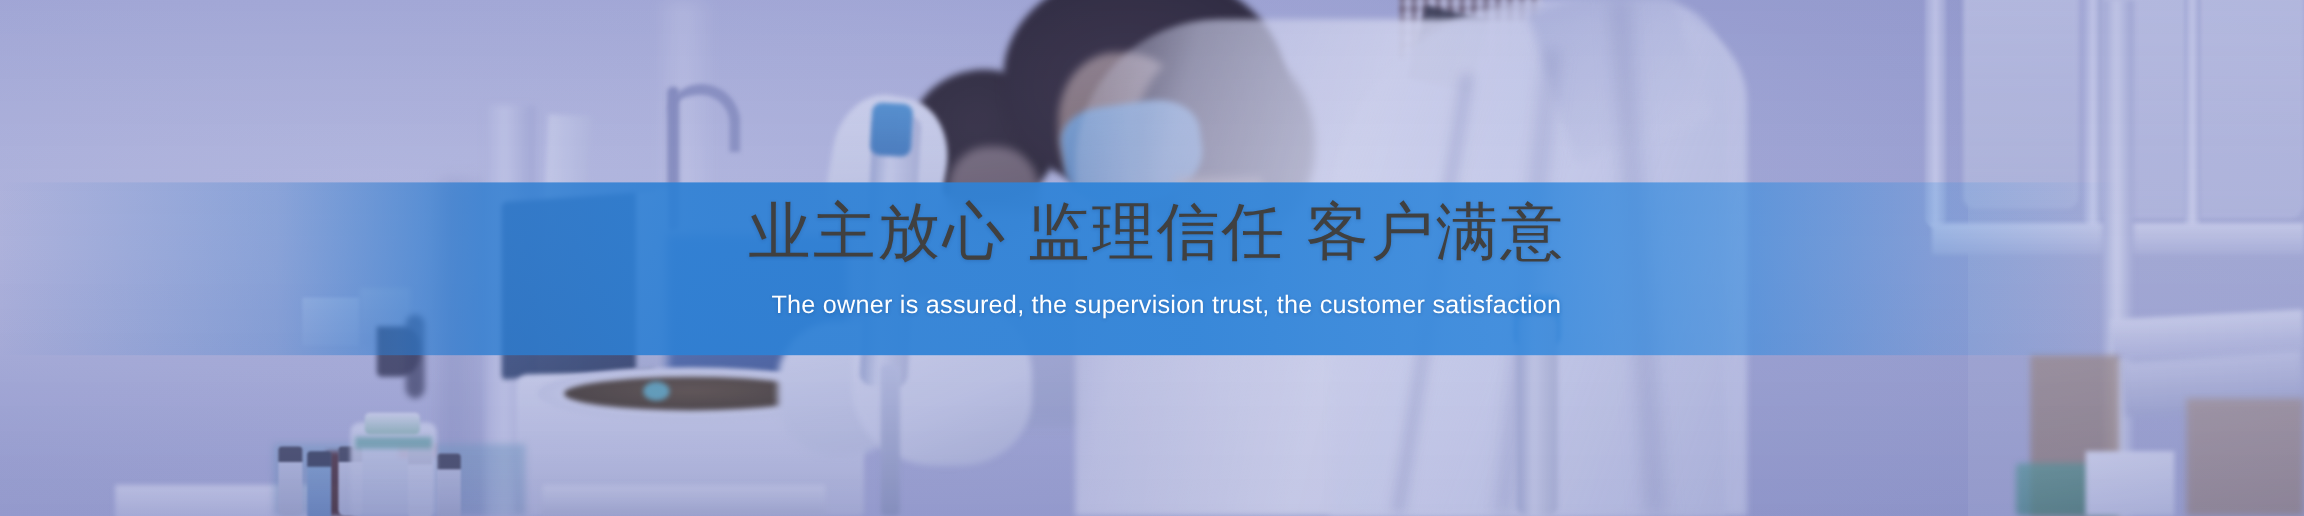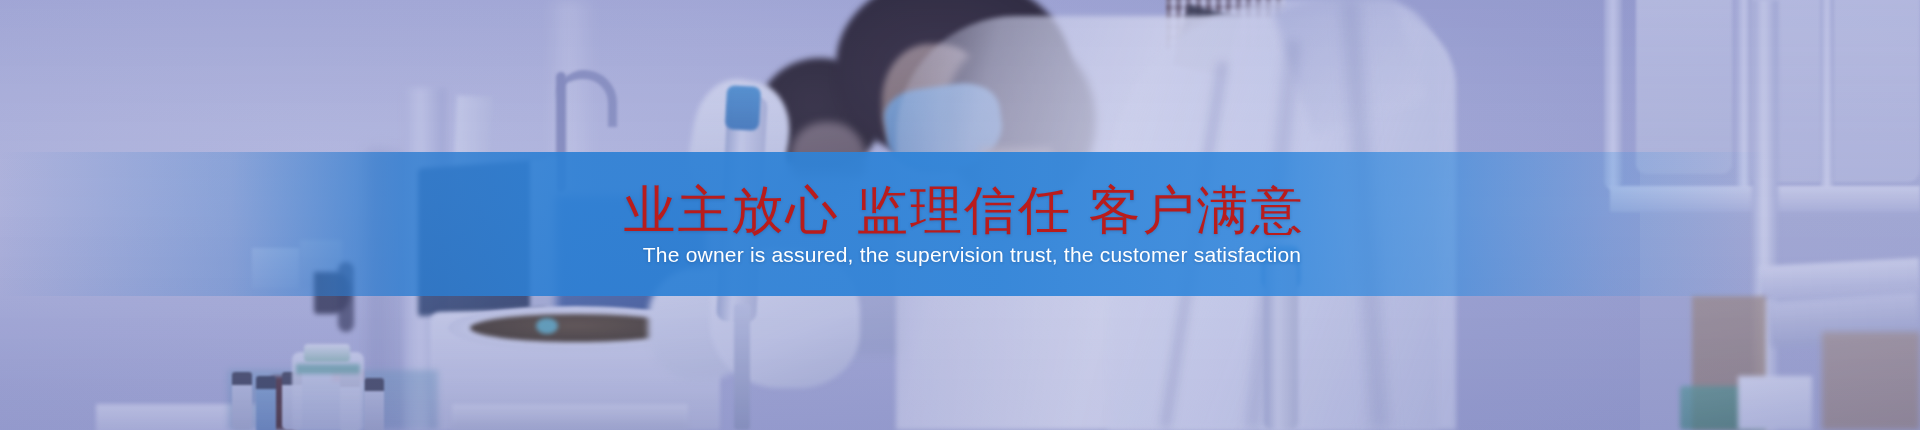--- a/index.html
+++ b/index.html
@@ -580,39 +580,39 @@
     top: 152px;
     width: 1920px;
     height: 144px;
     display: flex;
     flex-direction: column;
     align-items: center;
     justify-content: center;
   }
 
   .headline {
-    color: #b91c1c;
+    color: #404040;
     font-size: 52px;
     line-height: 1.12;
     font-weight: 400;
     letter-spacing: 2px;
     white-space: nowrap;
     text-shadow: 0 1px 3px rgba(20,60,120,.28);
     margin: 0 16px 4px 0;
     padding-left: 24px;
   }
 
   .subline {
     color: #ffffff;
     font-size: 21px;
     font-weight: 400;
     letter-spacing: .2px;
     white-space: nowrap;
     text-shadow: 0 1px 3px rgba(20,60,120,.30);
-    margin: 0;
+    margin: 16px;
     padding-left: 24px;
   }
 </style>
 </head>
 <body>
 
 <div class="banner">
 
   <div class="photo">
     <div class="ph-wall"></div>

